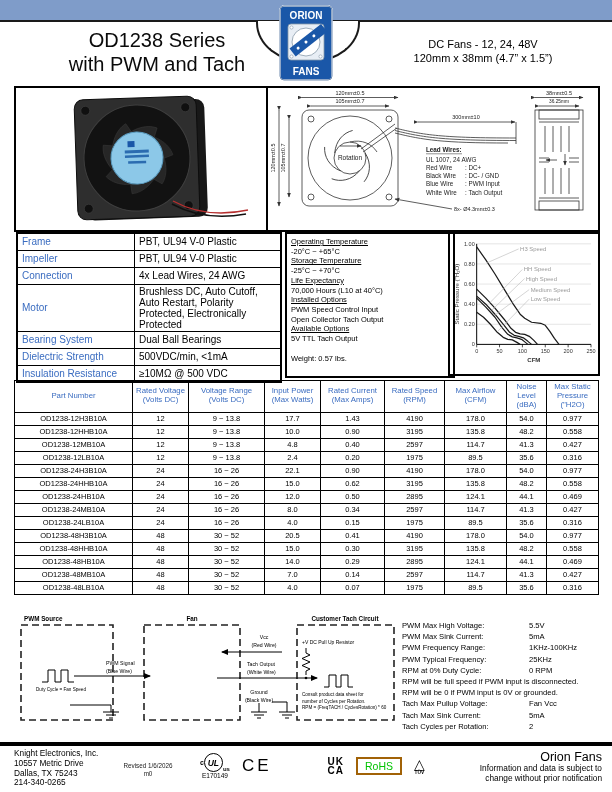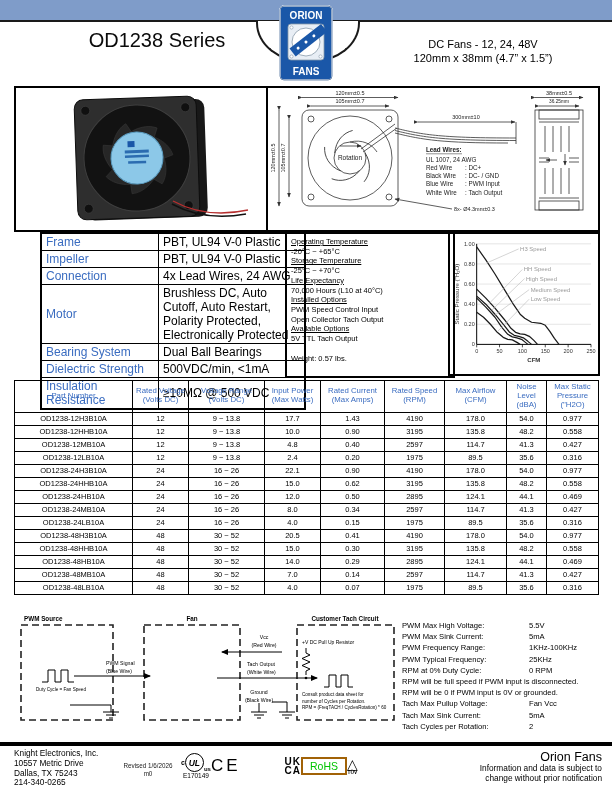--- a/index.html
+++ b/index.html
@@ -8,21 +8,21 @@
   #top-band{position:absolute;left:0;top:0;width:612px;height:20px;background:#7f9cc9;border-bottom:2px solid #1a1a1a;}
   #logo-notch{position:absolute;left:256px;top:21px;width:100px;height:40px;background:#fff;
       border:2px solid #1a1a1a;border-top:none;border-radius:0 0 50px 50px / 0 0 40px 40px;}
   #logo{position:absolute;left:279px;top:5px;width:54px;height:76px;}
   #page-title{position:absolute;left:28px;top:28px;width:258px;text-align:center;font-size:20px;line-height:24px;color:#0a0a0a;}
   #hdr-right{position:absolute;left:372px;top:37px;width:222px;text-align:center;font-size:11px;line-height:14px;}
   #img-box{position:absolute;left:14px;top:86px;width:582px;height:142px;border:2px solid #000;display:flex;}
   #photo-cell{width:250px;border-right:2px solid #000;}
   #draw-cell{flex:1;}
   #spec-box{position:absolute;left:16px;top:232px;}
-  #spec-table{border-collapse:collapse;width:266px;table-layout:fixed;border:2px solid #000;font-size:12px;margin-left:24px;}
+  #spec-table{border-collapse:collapse;width:266px;table-layout:fixed;border:2px solid #000;font-size:10px;}
   #spec-table td{border:1px solid #000;padding:1px 4px;vertical-align:middle;}
   #spec-table td.sl{color:#3a6cc0;width:108px;}
   #env-box{position:absolute;left:285px;top:232px;width:158px;height:136px;border:2px solid #000;padding:3px 4px;font-size:7.5px;line-height:9.7px;}
   .env-title{text-decoration:underline;}
   #env-weight{margin-top:10px;}
   #graph-box{position:absolute;left:448px;top:232px;width:148px;height:140px;border:2px solid #000;}
   #part-box{position:absolute;left:14px;top:380px;}
   #part-table{border-collapse:collapse;width:584px;table-layout:fixed;font-size:7.5px;border:1.5px solid #000;}
   #part-table th{color:#3a6cc0;border:1px solid #000;font-weight:normal;line-height:1.15;padding:2px 0;font-size:7.8px;}
   #part-table td{border:1px solid #000;text-align:center;height:12px;padding:0;}
@@ -33,21 +33,21 @@
   svg text{font-family:"Liberation Sans",sans-serif;}
   .dash{fill:none;stroke:#222;stroke-width:1.6;stroke-dasharray:7,4;}
   .thin{stroke:#333;stroke-width:0.8;fill:none;}
   .ct{font-size:6.3px;font-weight:bold;}
   .cl{font-size:5.2px;}
   .cn{font-size:4.6px;}
   #foot-bar{position:absolute;left:0;top:742px;width:612px;height:4px;background:#000;}
   #footer{position:absolute;left:0;top:746px;width:612px;height:46px;}
   #f-company{position:absolute;left:14px;top:3px;font-size:8.3px;line-height:9.8px;}
   #f-revised{position:absolute;left:118px;top:16px;width:60px;text-align:center;font-size:6.3px;line-height:7.5px;color:#222;}
-  #f-certs{position:absolute;left:181px;top:7px;display:flex;align-items:center;}
+  #f-certs{position:absolute;left:200px;top:7px;display:flex;align-items:center;gap:12px;}
   .ul-wrap{display:flex;flex-direction:column;align-items:center;}
   .ul-row{display:flex;align-items:center;}
   .ul-c{font-size:7px;font-weight:bold;}
   .ul-circle{width:17px;height:17px;border:1.5px solid #000;border-radius:50%;display:flex;align-items:center;justify-content:center;font-weight:bold;font-style:italic;font-size:8.5px;}
   .ul-us{font-size:6px;font-weight:bold;align-self:flex-end;}
   .ul-file{font-size:6.5px;}
   .ce-mark{font-size:17px;font-weight:normal;letter-spacing:3px;}
   .ukca{font-size:10px;font-weight:bold;line-height:9px;letter-spacing:1px;padding-left:44px;}
   .rohs{border:2px solid #a16207;color:#00c400;font-size:10.5px;padding:1px 7px;}
   .tuv{display:flex;flex-direction:column;align-items:center;line-height:12px;}
@@ -79,20 +79,21 @@
       <circle cx="17" cy="37" r="1.5"></circle>
         <circle cx="27" cy="37" r="1.5"></circle>
         <circle cx="37" cy="37" r="1.5"></circle>
     </g>
   </g>
   <text x="27" y="70" text-anchor="middle" fill="#fff" font-size="10" font-weight="bold">FANS</text>
 </svg>
 
 <div id="page-title">
   <div>OD1238 Series</div>
+  <div>with PWM and Tach</div>
 </div>
 <div id="hdr-right">
   <div>DC Fans - 12, 24, 48V</div>
   <div>120mm x 38mm (4.7” x 1.5”)</div>
 </div>
 
 <div id="img-box">
   <div id="photo-cell">
     <svg viewBox="0 0 236 138" width="248" height="138">
       <g transform="rotate(-2 115 70)">

